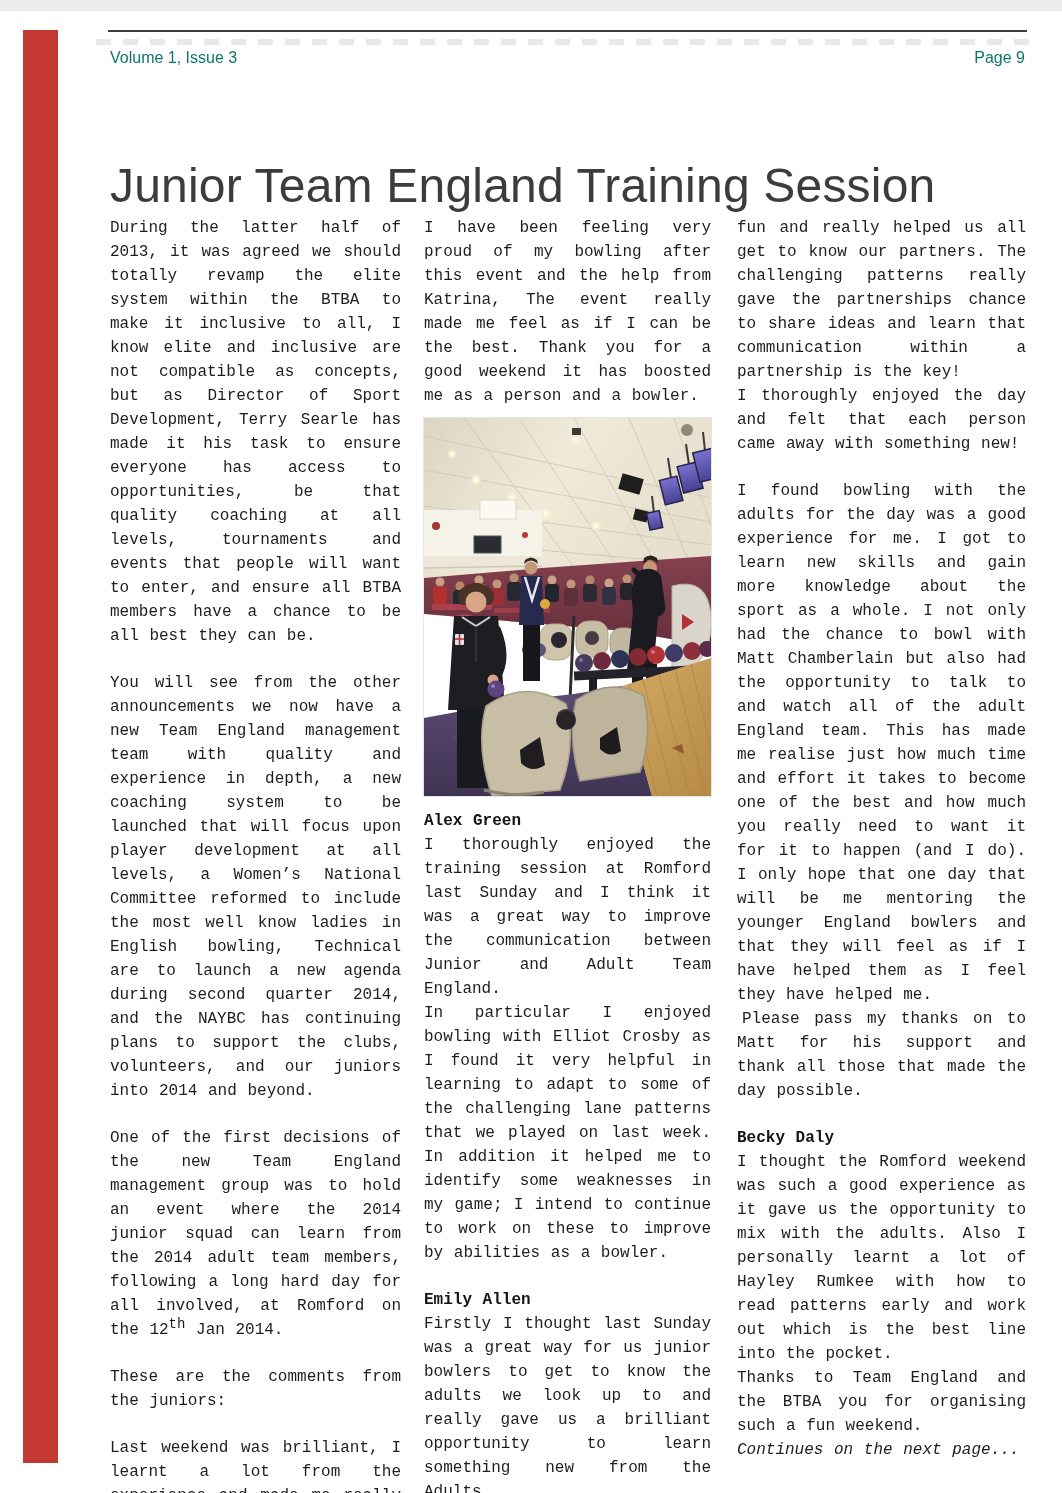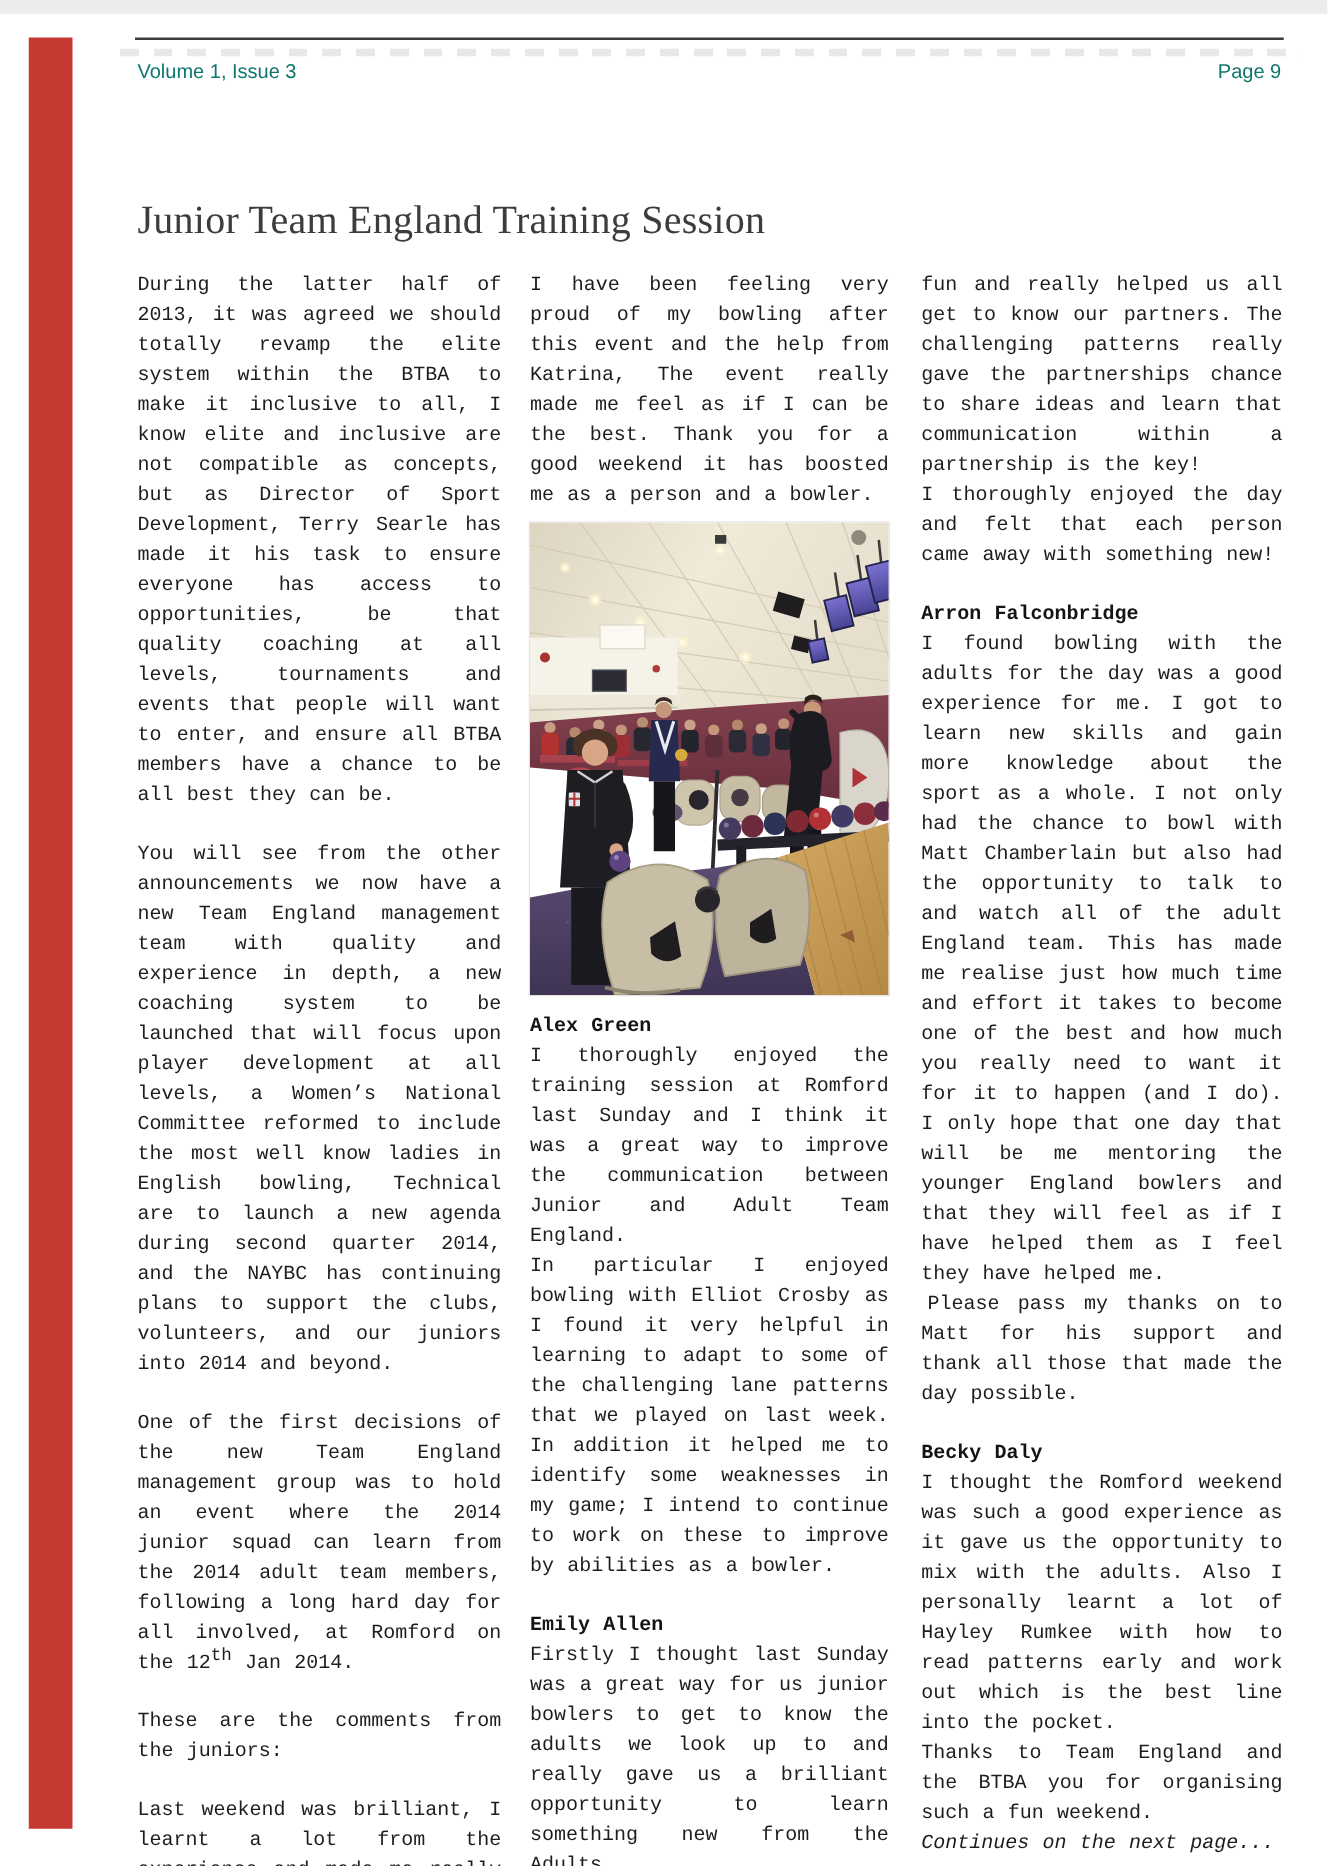--- a/index.html
+++ b/index.html
@@ -9,22 +9,22 @@
     -webkit-font-smoothing:antialiased;
   }
   .scan-edge{position:absolute;top:0;left:0;width:1062px;height:11px;background:#ececec;}
   .accent-bar{position:absolute;left:23px;top:30px;width:35px;height:1433px;background:#c63832;}
   .header-rule{position:absolute;left:108px;top:30px;width:919px;height:2px;background:#3d3d3d;}
   .header-dots{position:absolute;left:96px;top:39px;width:945px;height:6px;opacity:.20;
     background:repeating-linear-gradient(90deg,#8a8a8a 0 15px,transparent 15px 27px);}
   .hdr-text{position:absolute;top:49px;font-size:16px;color:#0f766e;}
   .hdr-issue{left:110px;}
   .hdr-page{right:37px;}
-  .article-title{position:absolute;left:110px;top:130px;font-size:32px;line-height:48px;
-    color:#3c3c3c;letter-spacing:.2px;font-weight:400;font-family:Liberation Serif, serif;}
+  .article-title{position:absolute;left:110px;top:130px;font-size:48px;line-height:48px;
+    color:#3c3c3c;letter-spacing:.2px;font-weight:400;}
   .col{position:absolute;top:216px;font-size:16px;line-height:24px;color:#1d1d1d;
     text-align:justify;word-spacing:1px;font-family:Liberation Mono, monospace;}
   #col1{left:110px;width:291px;}
   #col2{left:424px;width:287px;}
   #col3{left:737px;width:289px;}
   .para{margin:0;}
   .gap{margin-bottom:23px;}
   .sec-h{font-weight:700;margin:0;font-size:16px;color:#141414;}
   .italic{font-style:italic;}
   .indent-sm{text-indent:5px;}
@@ -287,20 +287,19 @@
   <p class="para">I thoroughly enjoyed the training session at Romford last Sunday and I think it was a great way to improve the communication between Junior and Adult Team England.</p>
   <p class="para gap">In particular I enjoyed bowling with Elliot Crosby as I found it very helpful in learning to adapt to some of the challenging lane patterns that we played on last week. In addition it helped me to identify some weaknesses in my game; I intend to continue to work on these to improve by abilities as a bowler.</p>
   <h3 class="sec-h">Emily Allen</h3>
   <p class="para">Firstly I thought last Sunday was a great way for us junior bowlers to get to know the adults we look up to and really gave us a brilliant opportunity to learn something new from the Adults.</p>
   <p class="para">I thought that pairing us with the Adults and competitively playing against the other pairs was a lot of</p>
 </div>
 
 <div class="col" id="col3">
   <p class="para">fun and really helped us all get to know our partners. The challenging patterns really gave the partnerships chance to share ideas and learn that communication within a partnership is the key!</p>
   <p class="para gap">I thoroughly enjoyed the day and felt that each person came away with something new!</p>
-  <h3 class="sec-h">Arron Falconbridge</h3>
   <p class="para">I found bowling with the adults for the day was a good experience for me. I got to learn new skills and gain more knowledge about the sport as a whole. I not only had the chance to bowl with Matt Chamberlain but also had the opportunity to talk to and watch all of the adult England team. This has made me realise just how much time and effort it takes to become one of the best and how much you really need to want it for it to happen (and I do). I only hope that one day that will be me mentoring the younger England bowlers and that they will feel as if I have helped them as I feel they have helped me.</p>
   <p class="para gap indent-sm">Please pass my thanks on to Matt for his support and thank all those that made the day possible.</p>
   <h3 class="sec-h">Becky Daly</h3>
   <p class="para">I thought the Romford weekend was such a good experience as it gave us the opportunity to mix with the adults. Also I personally learnt a lot of Hayley Rumkee with how to read patterns early and work out which is the best line into the pocket.</p>
   <p class="para">Thanks to Team England and the BTBA you for organising such a fun weekend.</p>
   <p class="para italic">Continues on the next page...</p>
 </div>
 
 </body></html>

